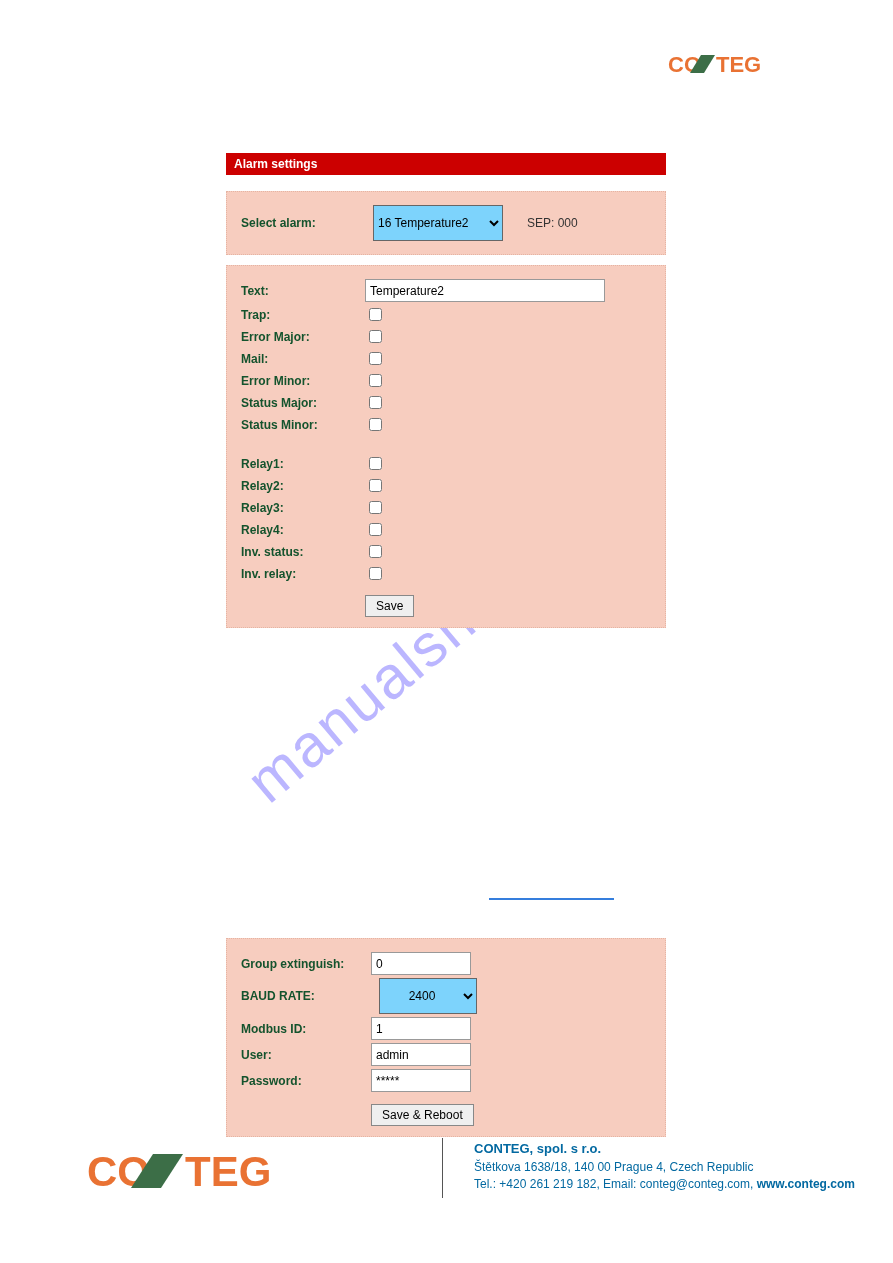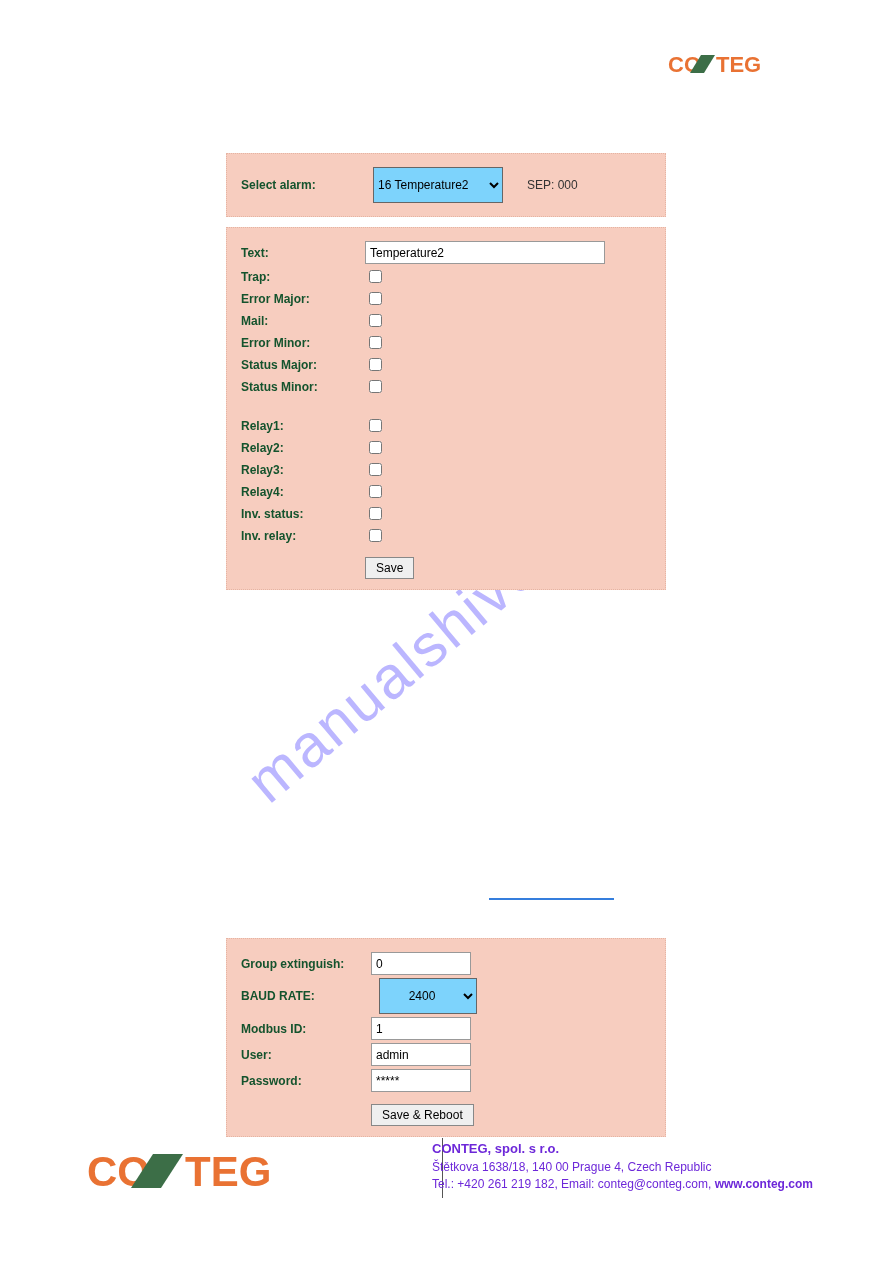--- a/index.html
+++ b/index.html
@@ -32,24 +32,24 @@
     position: absolute;
     top: 1138px;
     left: 442px;
     width: 1px;
     height: 60px;
     background: #555;
   }
   .footer-text {
     position: absolute;
     top: 1140px;
-    left: 432px;
+    left: 474px;
     font-size: 12px;
     line-height: 1.45;
-    color: #6d28d9;
+    color: #0369a1;
   }
   .footer-text .company { font-weight: bold; font-size: 13px; }
   .footer-text .wlink { font-weight: bold; }
 
   .blue-underline {
     position: absolute;
     top: 898px;
     left: 489px;
     width: 125px;
     height: 2px;
@@ -147,20 +147,21 @@
     <svg width="115" height="24" viewBox="0 0 115 24">
       <text x="0" y="20" font-family="Arial Black, Arial" font-size="22" font-weight="900" fill="#e97233">CO</text>
       <polygon points="33,3 47,3 36,21 22,21" fill="#3c6e47"></polygon>
       <text x="48" y="20" font-family="Arial Black, Arial" font-size="22" font-weight="900" fill="#e97233">TEG</text>
     </svg>
   </div>
 
   <div class="watermark">manualshive.com</div>
 
   <div class="panel-col" style="top:153px;">
+    <div class="redbar">Alarm settings</div>
 
     <div class="pinkbox">
       <div class="row">
         <span class="lbl">Select alarm:</span>
         <select style="width:130px;">
           <option>16 Temperature2</option>
         </select>
         <span class="sep">SEP: 000</span>
       </div>
     </div>

